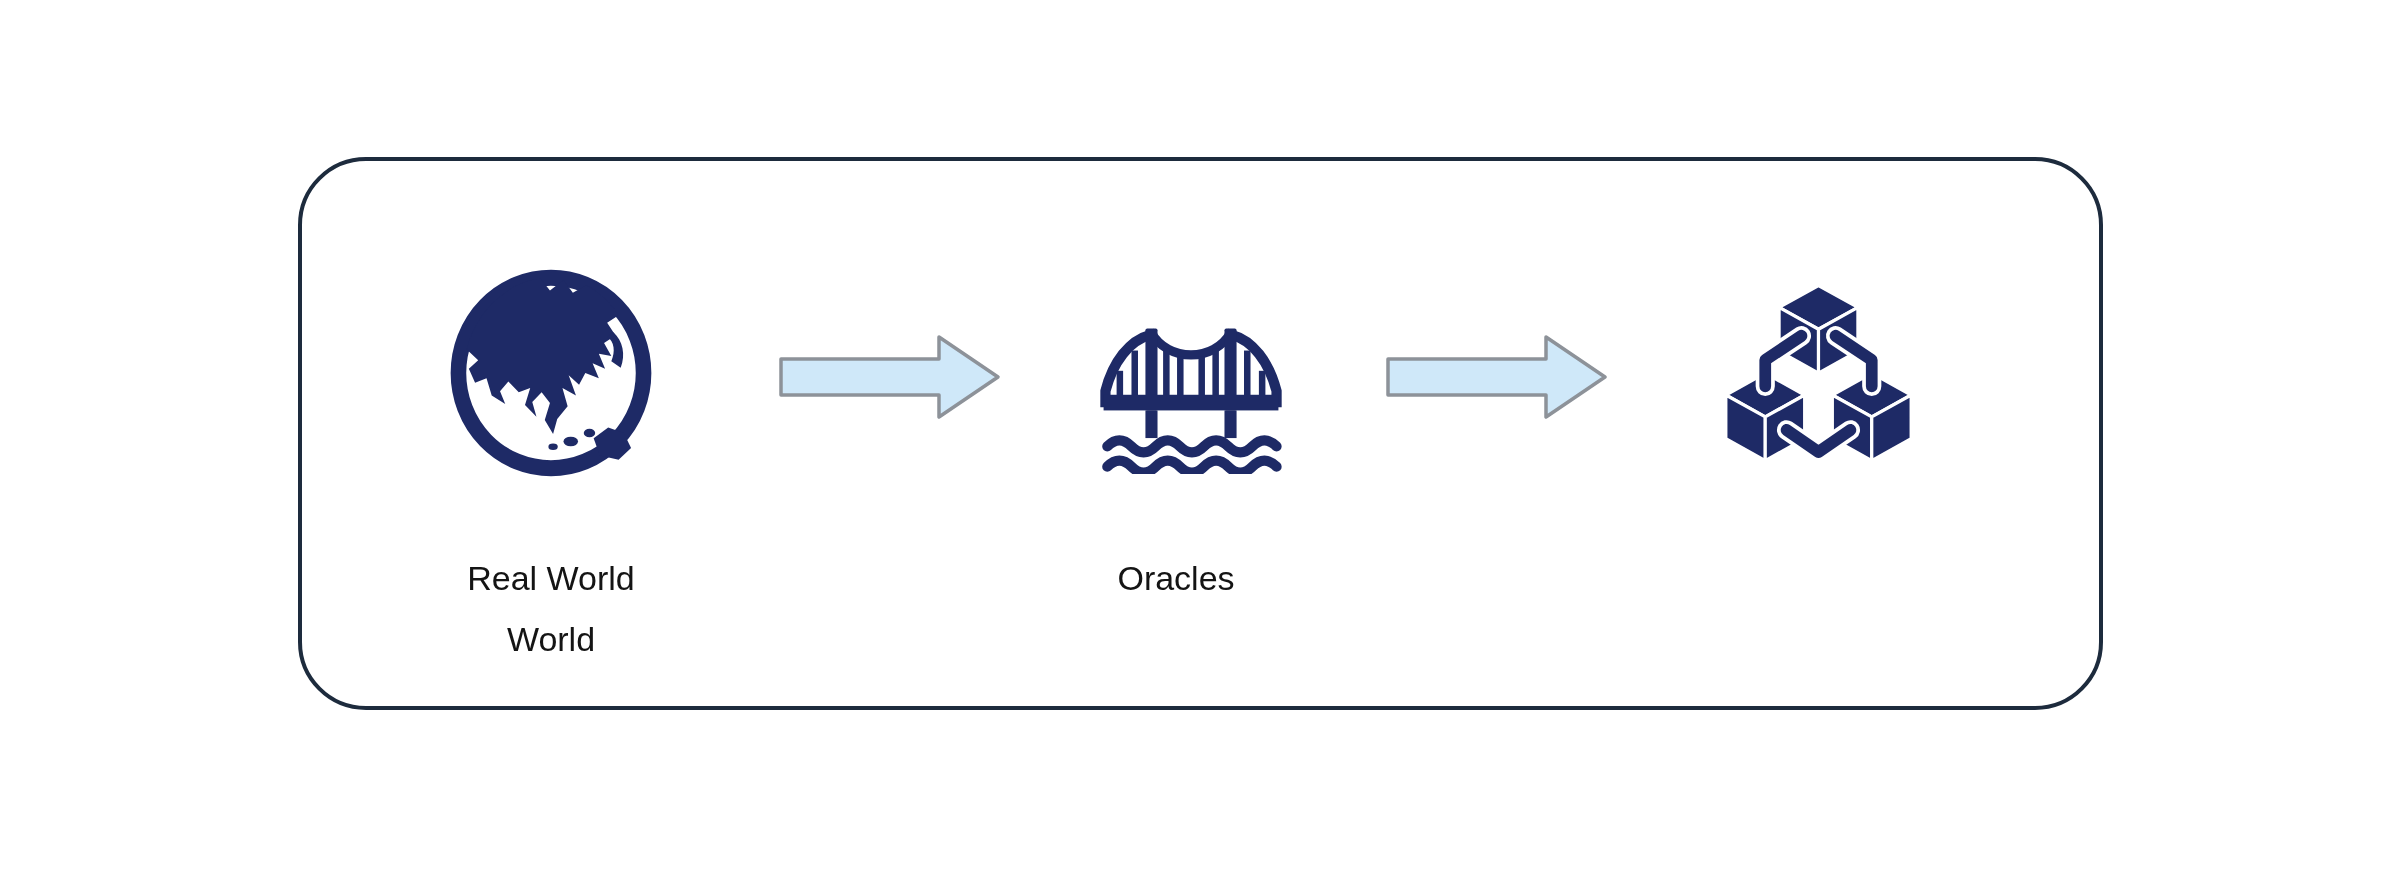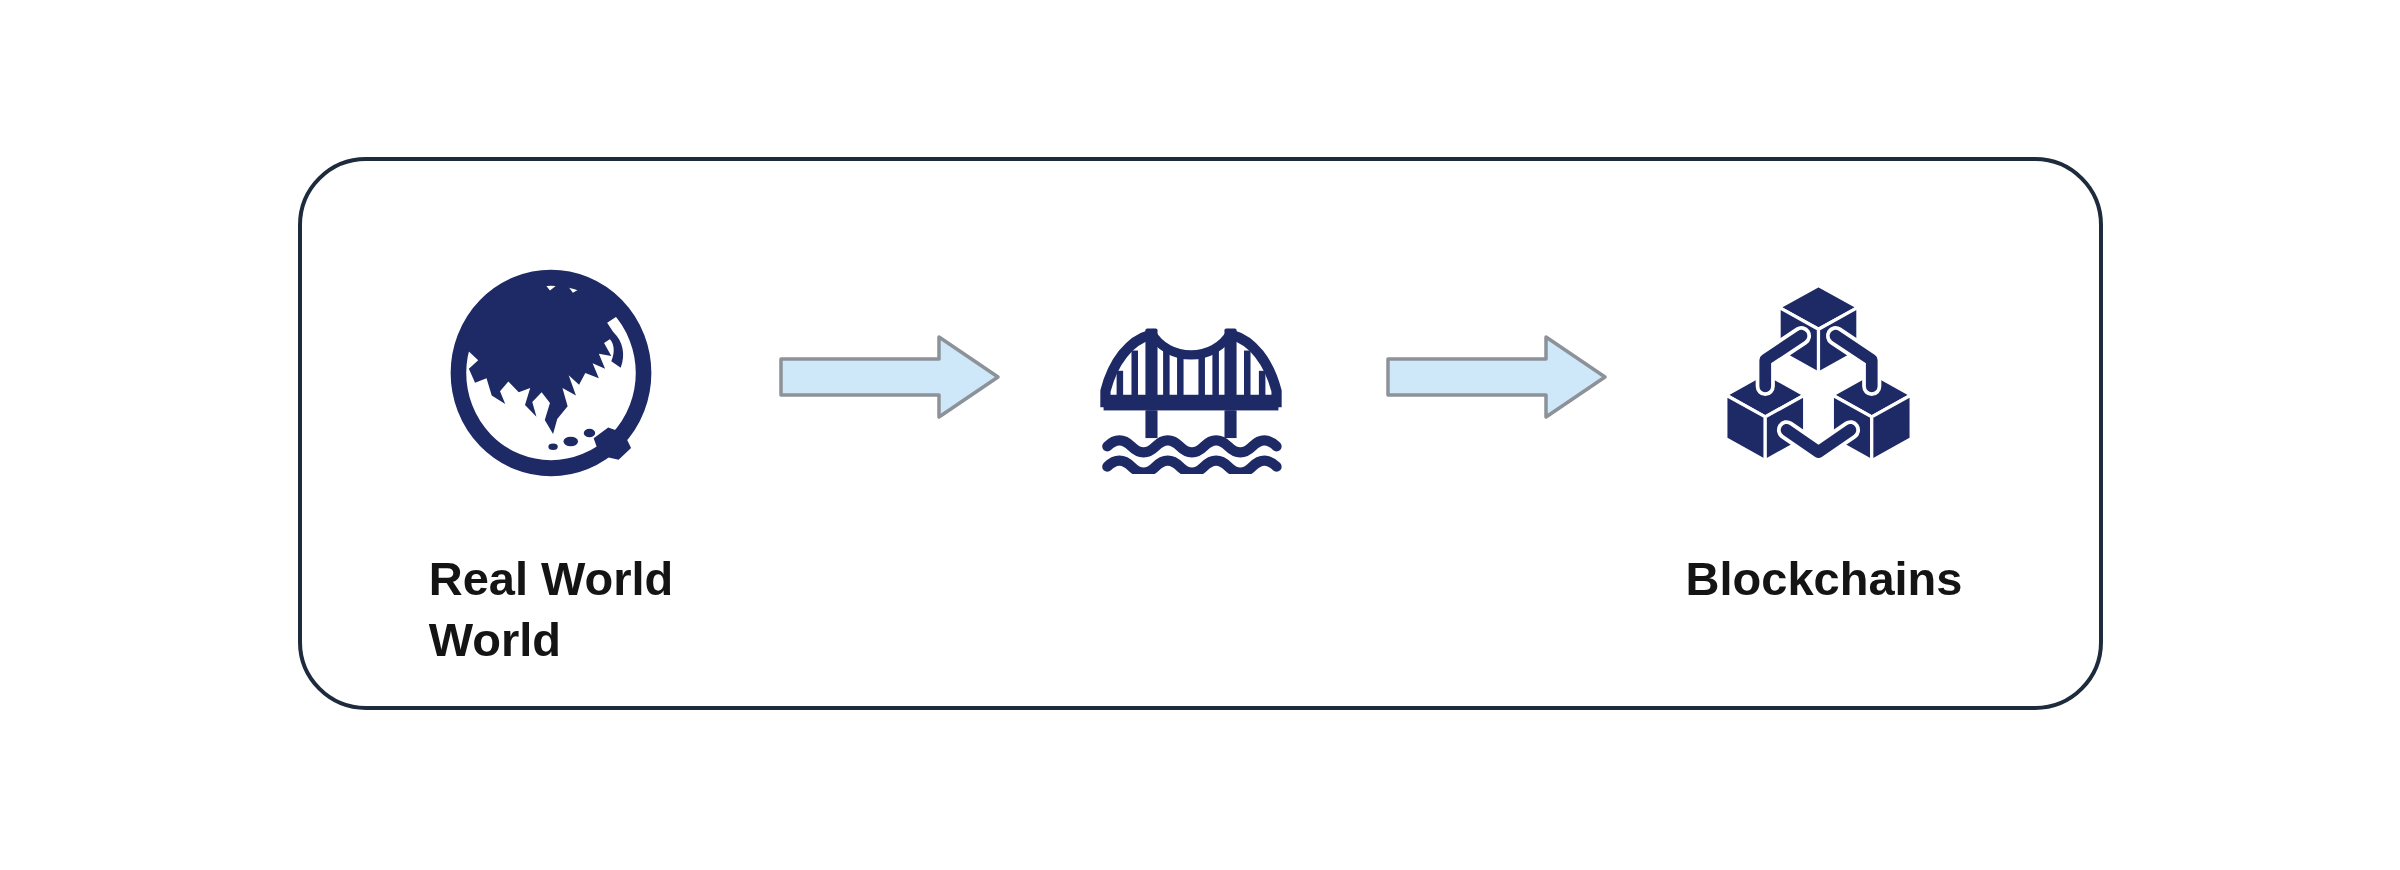--- a/index.html
+++ b/index.html
@@ -30,24 +30,24 @@
   .icon-globe{left:447px;top:266px;width:208px;height:214px;}
   .icon-bridge{left:1098px;top:310px;width:186px;height:164px;}
   .icon-chain{left:1712px;top:268px;width:213px;height:208px;}
   .arrow{position:absolute;width:222px;height:86px;}
   .arrow-1{left:779px;top:334px;}
   .arrow-2{left:1386px;top:334px;}
   .label{
     position:absolute;
     top:548px;
     transform:translateX(-50%);
-    text-align:left;
-    font-size:47px;
+    text-align:center;
+    font-size:34px;
     line-height:61px;
-    font-weight:700;
+    font-weight:400;
     color:var(--label-text);
     white-space:nowrap;
   }
   .label-1{left:551px;}
   .label-2{left:1176px;}
   .label-3{left:1824px;}
 
   
   .navy{fill:var(--icon-navy);stroke:none;}
   .navy-stroke{fill:none;stroke:var(--icon-navy);}
@@ -132,17 +132,17 @@
     <path class="white-under" stroke-width="18" stroke-linecap="round" stroke-linejoin="round" d="M 116 62 L 150 84 L 150 108"></path>
     <path class="navy-stroke" stroke-width="11" stroke-linecap="round" stroke-linejoin="round" d="M 116 62 L 150 84 L 150 108"></path>
     <path class="white-under" stroke-width="18" stroke-linecap="round" stroke-linejoin="round" d="M 70 148 L 100 168 L 130 148"></path>
     <path class="navy-stroke" stroke-width="11" stroke-linecap="round" stroke-linejoin="round" d="M 70 148 L 100 168 L 130 148"></path>
   </svg>
 
   <div class="label label-1">
     <span>Real World</span><br>
     <span>World</span>
   </div>
-  <div class="label label-3">
-    <span>Blockchains</span>
+  <div class="label label-2">
+    <span>Oracles</span>
   </div>
 
 </div>
 
 </body></html>

